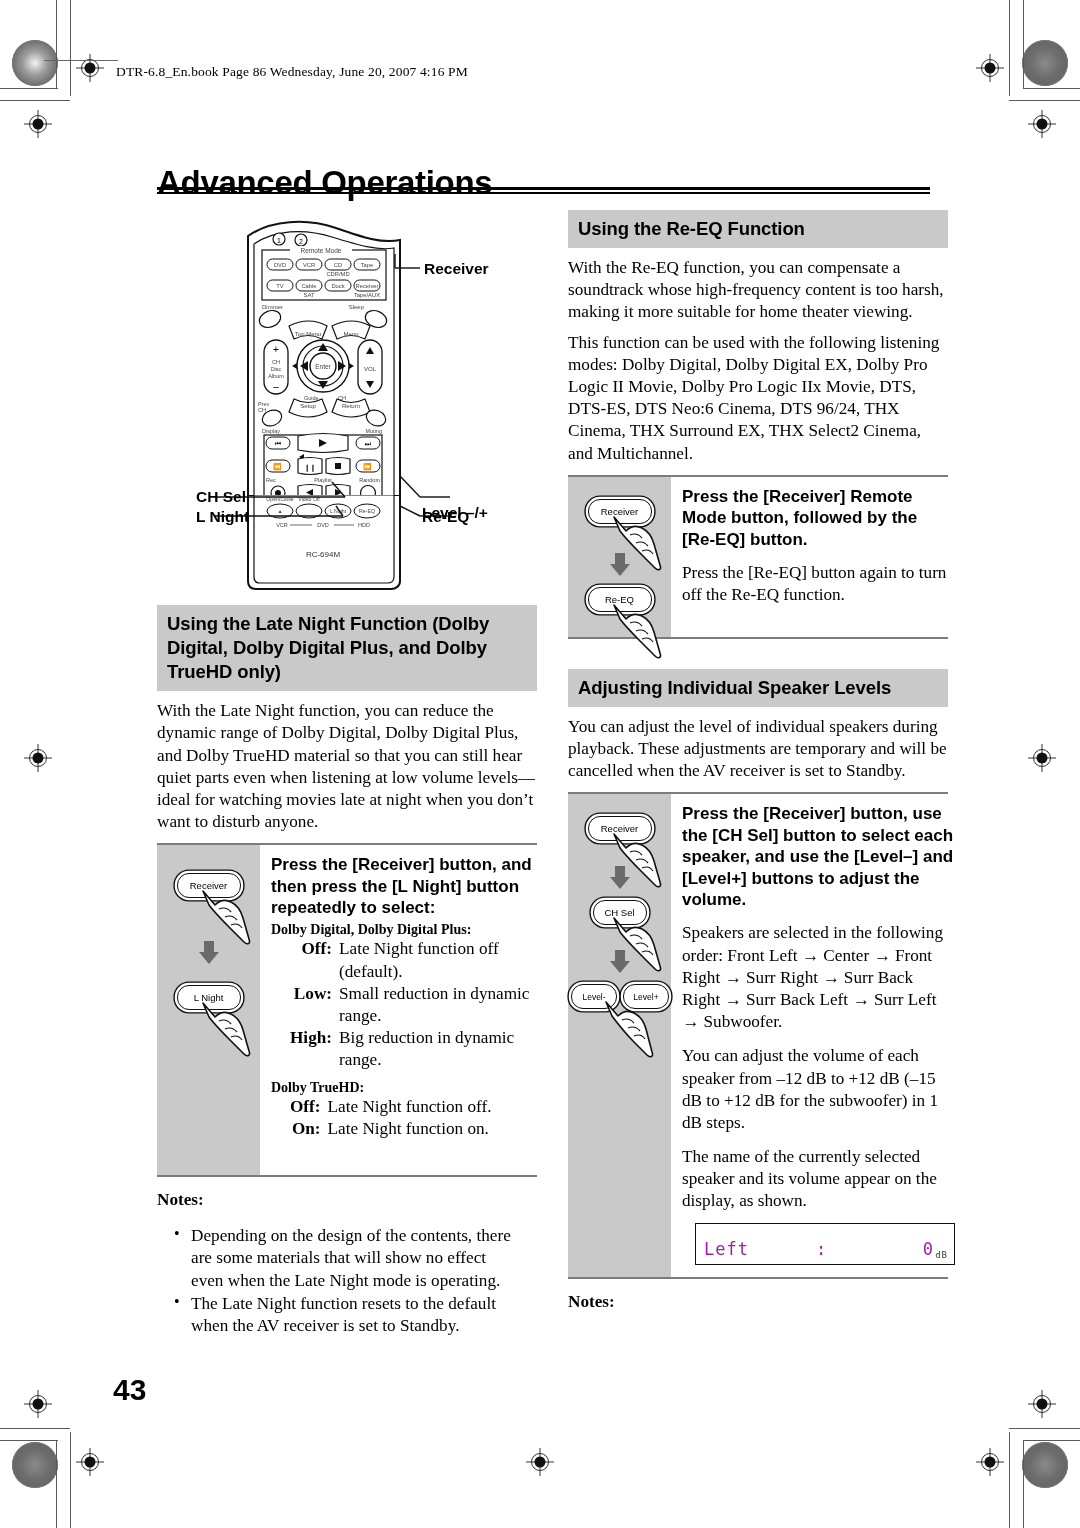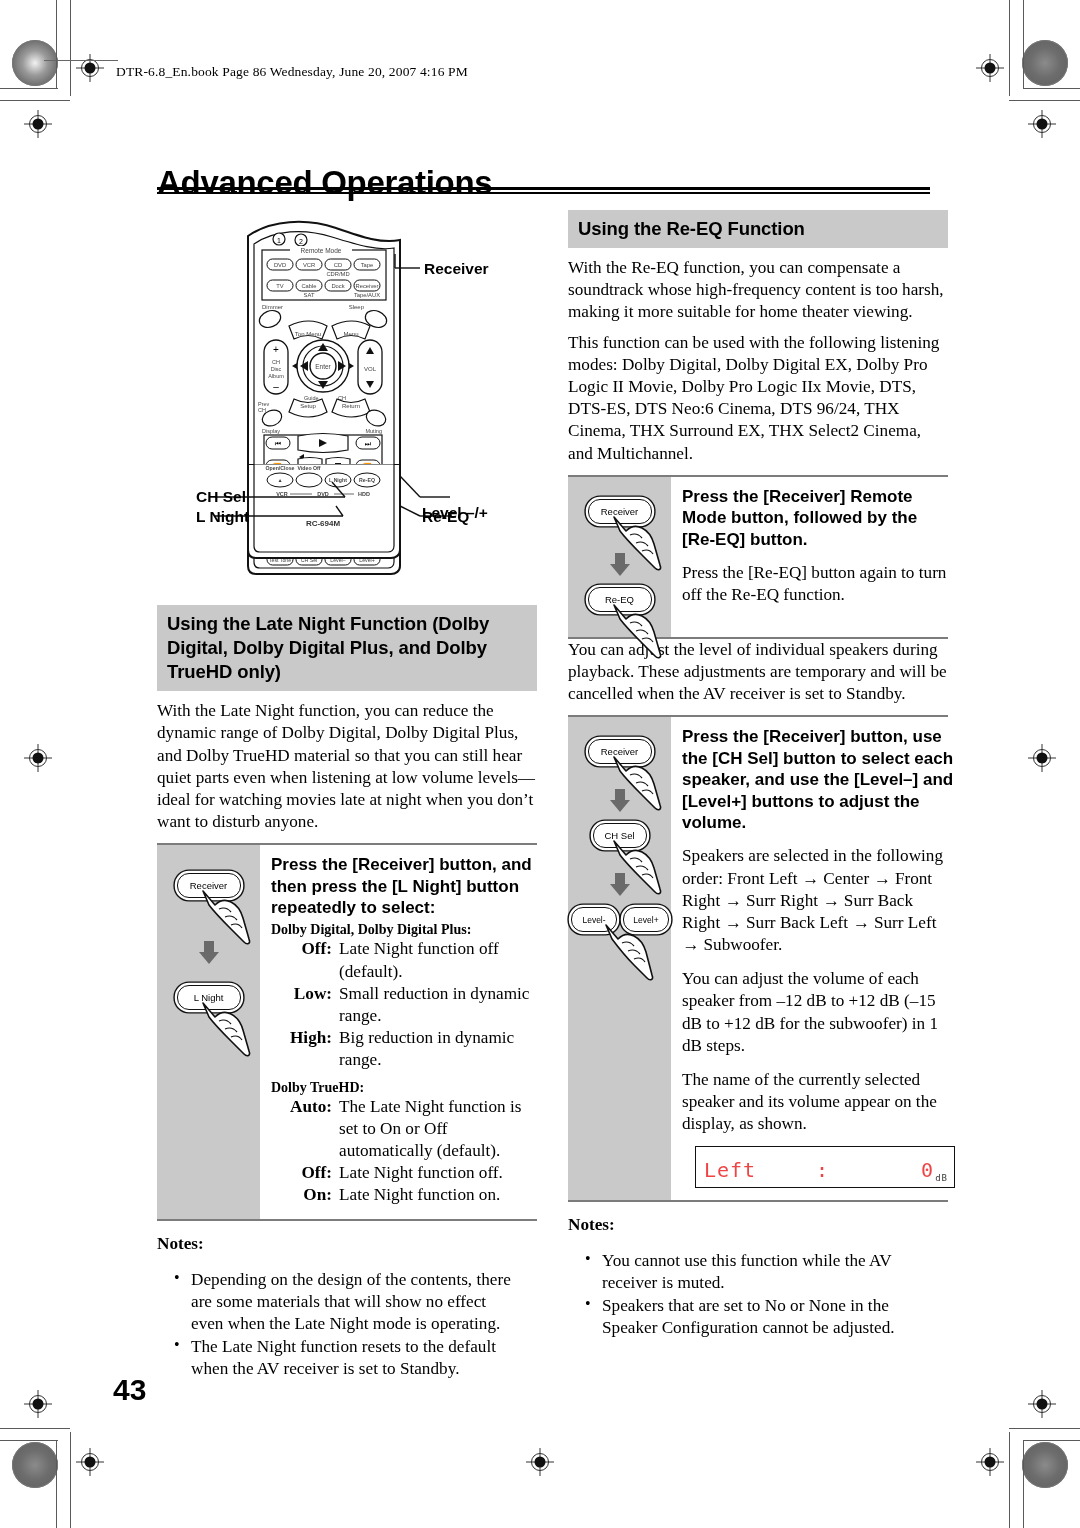--- a/index.html
+++ b/index.html
@@ -63,21 +63,21 @@
   
   .notes-h{font-weight:bold;font-size:17.2px;margin:13px 0 1px 0;}
   ul.notes{list-style:none;margin:15px;padding:0;}
   ul.notes li{font-size:17.2px;line-height:1.29;position:relative;padding-left:19px;margin-bottom:1px;}
   ul.notes li:before{content:"\2022";position:absolute;left:2px;top:-1px;font-size:16px;}
 
   
   .lcdwrap{margin:10px 0 0 13px;}
   .lcd{width:258px;height:40px;border:1.6px solid #111;background:#fff;position:relative;}
   .lcd span{position:absolute;bottom:5px;font-family:"DejaVu Sans Mono",monospace;
-        font-size:20px;color:#ef4444;letter-spacing:1px;}
+        font-size:17px;color:#a21caf;letter-spacing:1px;}
   .lcd .l{left:8px;} .lcd .m{left:120px;} .lcd .r{right:20px;}
   .lcd .db{position:absolute;right:6px;bottom:4px;font-family:"DejaVu Sans Mono",monospace;font-size:9px;color:#3a3a3a;}
 
   
   .dfn-h{font-weight:bold;font-size:14px;margin:3px 0 0 0;}
   table.dfn{border-collapse:collapse;margin:0;}
   table.dfn td{font-size:17.2px;line-height:1.29;vertical-align:top;padding:0;}
   table.dfn td.k{font-weight:bold;text-align:right;padding-right:7px;white-space:nowrap;padding-left:19px;}
 
   
@@ -365,21 +365,21 @@
     <rect x="110" y="340" width="26" height="11" rx="5.5" fill="#fff" stroke="#111" stroke-width="1"></rect>
         <text x="123" y="347.5">CH Sel</text>
     <rect x="139" y="340" width="26" height="11" rx="5.5" fill="#fff" stroke="#111" stroke-width="1"></rect>
         <text x="152" y="347.5">Level–</text>
     <rect x="168" y="340" width="26" height="11" rx="5.5" fill="#fff" stroke="#111" stroke-width="1"></rect>
         <text x="181" y="347.5">Level+</text>
   </g>
 </svg>
 </div>
 
-<div style="position:absolute;left:186px;top:464px;width:320px;height:100px;font-weight:bold;">
+<div style="position:absolute;left:186px;top:495px;width:320px;height:100px;">
 <svg viewBox="0 0 320 100" width="320" height="100">
   <path d="M62,0 L62,86 C62,91 65,94 70,94 L205,94 C210,94 214,91 214,86 L214,0 Z" fill="#fff" stroke="#111" stroke-width="2"></path>
   <path d="M68,0 L68,82 C68,86 70,88 74,88 L202,88 C205,88 208,86 208,82 L208,0 Z" fill="#fff" stroke="#111" stroke-width="1.2"></path>
   <g font-family="Liberation Sans, sans-serif" font-size="5.2" text-anchor="middle" fill="#444">
     <text x="94" y="6">Open/Close</text>
         <text x="123" y="6">Video Off</text>
     <ellipse cx="94" cy="16" rx="13" ry="7" fill="#fff" stroke="#111" stroke-width="1"></ellipse>
         <text x="94" y="18">▲</text>
     <ellipse cx="123" cy="16" rx="13" ry="7" fill="#fff" stroke="#111" stroke-width="1"></ellipse>
     <ellipse cx="152" cy="16" rx="13" ry="7" fill="#fff" stroke="#111" stroke-width="1"></ellipse>
@@ -462,24 +462,20 @@
         </tr>
         <tr>
           <td class="k">High:</td>
           <td class="v">Big reduction in dynamic range.</td>
         </tr>
       </tbody>
         </table>
       <div class="dfn-h" style="margin-top:8px;">Dolby TrueHD:</div>
       <table class="dfn">
         <tbody>
-            <tr>
-          <td class="k">Auto:</td>
-          <td class="v">The Late Night function is set to On or Off automatically (default).</td>
-        </tr>
         <tr>
           <td class="k">Off:</td>
           <td class="v">Late Night function off.</td>
         </tr>
         <tr>
           <td class="k">On:</td>
           <td class="v">Late Night function on.</td>
         </tr>
       </tbody>
         </table>
@@ -523,20 +519,21 @@
           <path d="M34,38 q7,-3 11,3" fill="none" stroke="#111" stroke-width="1.2"></path>
         </svg>
       </div>
     </div>
     <div class="txt">
       <h3>Press the [Receiver] Remote Mode button, followed by the [Re-EQ] button.</h3>
       <p>Press the [Re-EQ] button again to turn off the Re-EQ function.</p>
     </div>
   </div>
 
+  <h2 class="sec" style="margin-top:30px;">Adjusting Individual Speaker Levels</h2>
   <p class="body">You can adjust the level of individual speakers during playback. These adjustments are temporary and will be cancelled when the AV receiver is set to Standby.</p>
 
   <div class="proc">
     <div class="illus" style="min-height:400px;">
       <div class="pill" style="top:22px;">Receiver</div>
       <div class="hand" style="left:40px;top:36px;">
         <svg width="64" height="60" viewBox="0 0 64 60">
           <path d="M6,4 L18,18 C22,14 28,12 34,15 C40,18 44,24 46,31 L52,52 C54,57 50,58 47,55 L34,42 C28,36 18,26 12,18 Z" fill="#fff" stroke="#111" stroke-width="1.6" stroke-linejoin="round"></path>
           <path d="M22,22 q7,-3 12,3" fill="none" stroke="#111" stroke-width="1.2"></path>
           <path d="M28,30 q7,-3 12,3" fill="none" stroke="#111" stroke-width="1.2"></path>
@@ -581,17 +578,13 @@
           <span class="l">Left</span>
           <span class="m">:</span>
           <span class="r">0</span>
           <span class="db">dB</span>
         </div>
       </div>
     </div>
   </div>
 
   <div class="notes-h">Notes:</div>
-  <ul class="notes">
-    <li>You cannot use this function while the AV receiver is muted.</li>
-    <li>Speakers that are set to No or None in the Speaker Configuration cannot be adjusted.</li>
-  </ul>
 </div>
 
 </body></html>

